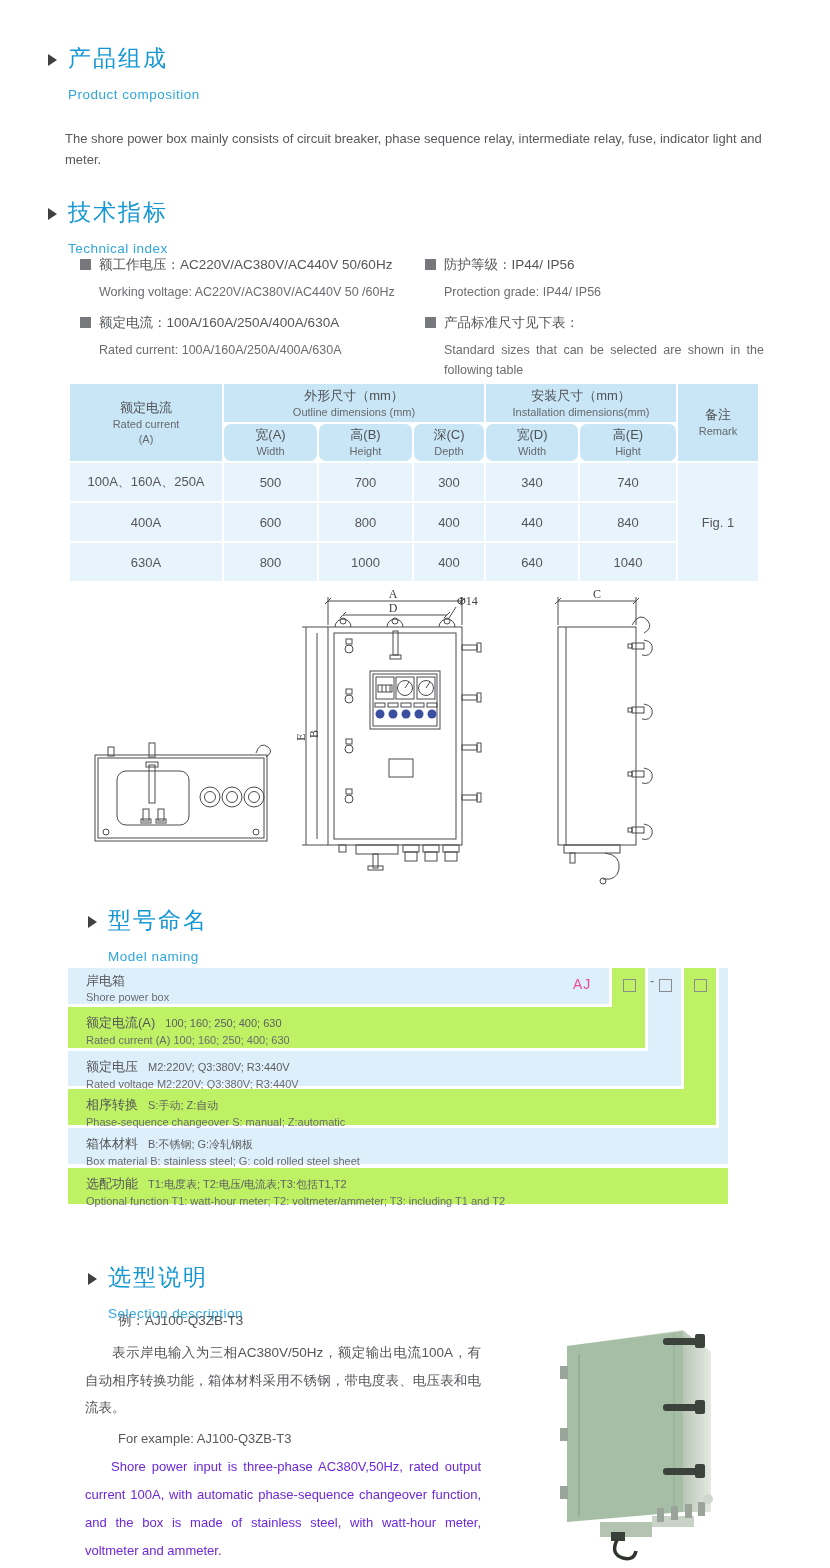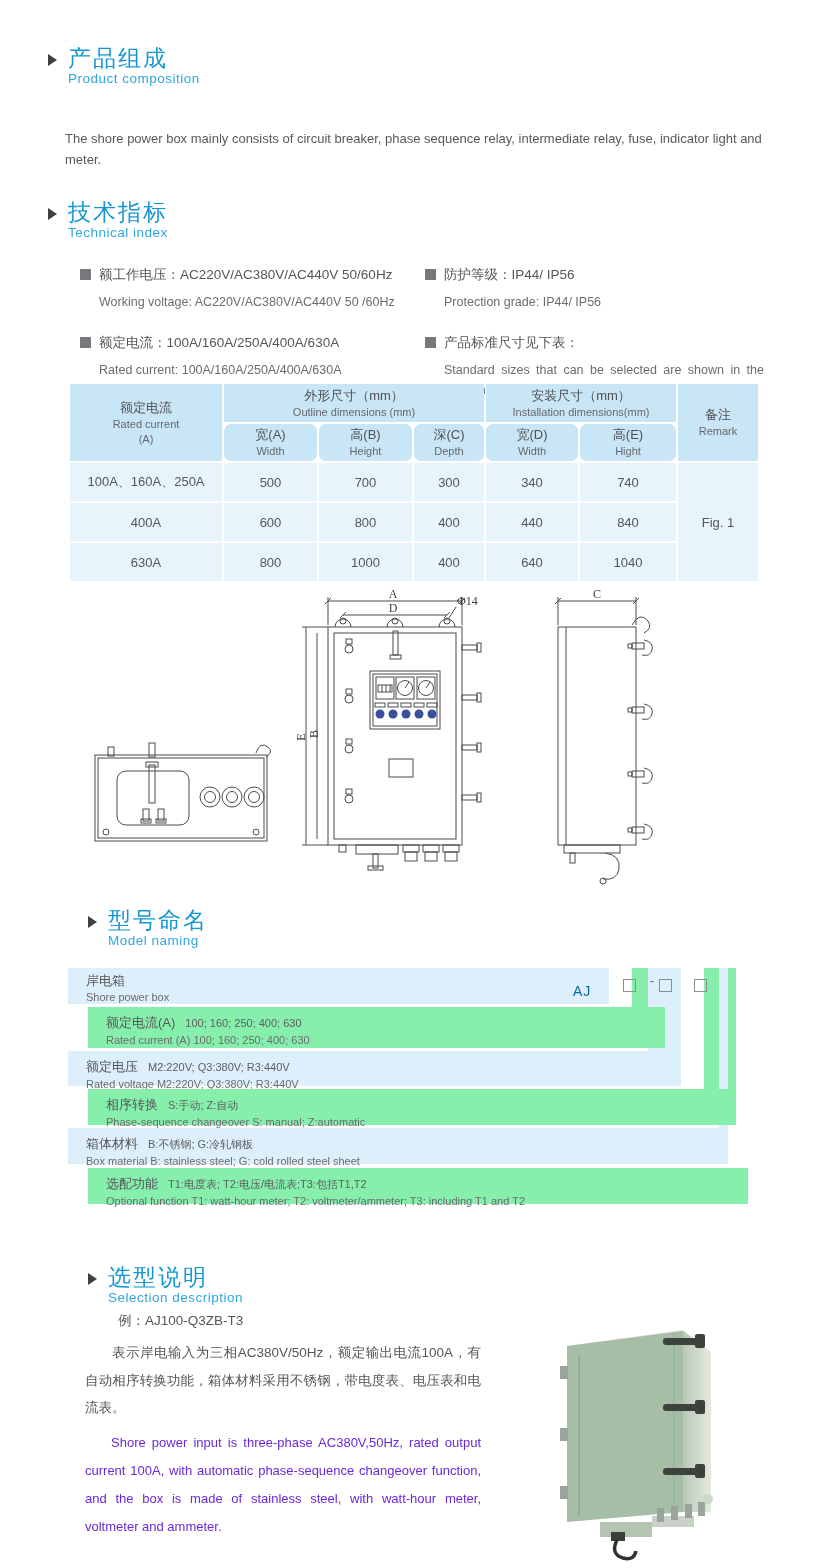--- a/index.html
+++ b/index.html
@@ -5,53 +5,53 @@
   html,body{margin:0;padding:0;background:#fff;}
   .page{position:relative;width:830px;height:1568px;background:#ffffff;overflow:hidden;
         font-family:"Liberation Sans",sans-serif;color:#57585b;}
   .abs{position:absolute;}
 
   
   .sec-head{position:absolute;display:flex;align-items:flex-start;gap:11px;}
   .tri{width:0;height:0;border-left:9px solid #3f4042;border-top:6px solid transparent;
        border-bottom:6px solid transparent;margin-top:8px;}
   .t-cn{font-size:23px;color:#1697d5;letter-spacing:2px;line-height:1.1;}
-  .t-en{font-size:13.5px;color:#2fa6de;margin-top:0;letter-spacing:0.5px;}
+  .t-en{font-size:13.5px;color:#2fa6de;margin-top:16px;letter-spacing:0.5px;}
 
   .para{position:absolute;font-size:13px;color:#57585b;line-height:1.6;}
 
   
   .spec-col{position:absolute;display:flex;flex-direction:column;gap:12px;}
-  .spec-item .main{font-size:13.5px;color:#55565a;margin-top:10px;}
+  .spec-item .main{font-size:13.5px;color:#55565a;}
   .sq{display:inline-block;width:11px;height:11px;background:#77787b;margin-right:8px;vertical-align:-1px;}
   .spec-item .sub{font-size:12.5px;color:#6b6c70;margin:8px 0 0 19px;line-height:1.6;}
 
   
   table.dims{position:absolute;left:68px;top:382px;border-collapse:separate;border-spacing:2px;}
   table.dims td{background:#e7f4fc;text-align:center;vertical-align:middle;color:#55565a;padding:2px 4px;}
   table.dims td.hd{background:#c8e6f6;}
   .hcn{font-size:13px;color:#4f5054;}
   .hen{font-size:11px;color:#66686c;line-height:1.3;}
   .cell{font-size:13px;color:#55565a;}
   tr.hrow1 td{height:34px;}
   tr.hrow2 td{height:33px;border-radius:7px;}
   tr.brow td{height:34px;}
 
   
   .model-table{position:absolute;left:68px;top:968px;width:662px;height:238px;}
   .mband{position:absolute;}
   .mblue{background:#ddeffa;}
-  .mgray{background:#86efac;margin-left:20px;}
+  .mgray{background:#bef264;}
   .mrow-text{padding:4px 12px 0 18px;line-height:1.35;}
   .ml-cn{font-size:13px;color:#55565a;}
   .ml-det{font-size:11px;color:#5d5e62;margin-left:10px;}
   .ml-en{font-size:11px;color:#6b6c70;}
   .mbox{position:absolute;width:11px;height:11px;border:1px solid #8b8c8e;}
   .mdash{position:absolute;font-size:13px;color:#6a6b6d;}
-  .mprefix{position:absolute;font-size:14px;color:#0369a1;letter-spacing:1px;margin-top:7px;}
+  .mprefix{position:absolute;font-size:14px;color:#ec4899;letter-spacing:1px;}
 
   
   .sel-block{position:absolute;left:85px;top:1312px;width:396px;}
   .sel-block p{margin:0;}
   .ex-cn{font-size:13.5px;color:#55565a;margin-left:33px !important;}
   .desc-cn{font-size:13.5px;color:#55565a;line-height:2.05;text-indent:2em;text-align:justify;margin-top:9px !important;}
   .ex-en{font-size:13px;color:#57585b;margin-left:33px !important;margin-top:9px !important;}
   .desc-en{font-size:13px;color:#6d28d9;line-height:2.15;text-indent:2em;text-align:justify;margin-top:7px !important;}
 
   svg text{font-family:"Liberation Serif",serif;font-size:12px;fill:#3d3e42;}
@@ -385,20 +385,21 @@
     <span class="tri"></span>
     <div>
       <div class="t-cn">选型说明</div>
       <div class="t-en">Selection description</div>
     </div>
   </div>
 
   <div class="sel-block">
     <p class="ex-cn">例：AJ100-Q3ZB-T3</p>
     <p class="desc-cn">表示岸电输入为三相AC380V/50Hz，额定输出电流100A，有自动相序转换功能，箱体材料采用不锈钢，带电度表、电压表和电流表。</p>
+    <p class="ex-en">For example: AJ100-Q3ZB-T3</p>
     <p class="desc-en">Shore power input is three-phase AC380V,50Hz, rated output current 100A, with automatic phase-sequence changeover function, and the box is made of stainless steel, with watt-hour meter, voltmeter and ammeter.</p>
   </div>
 
   <svg class="abs" style="left:545px;top:1300px;" width="250" height="265" viewBox="0 0 250 265">
     <defs>
       <linearGradient id="sideg" x1="0" y1="0" x2="1" y2="0">
         <stop offset="0" stop-color="#b9c7b7"></stop>
           <stop offset="1" stop-color="#e4e9e1"></stop>
       </linearGradient>
     </defs>

